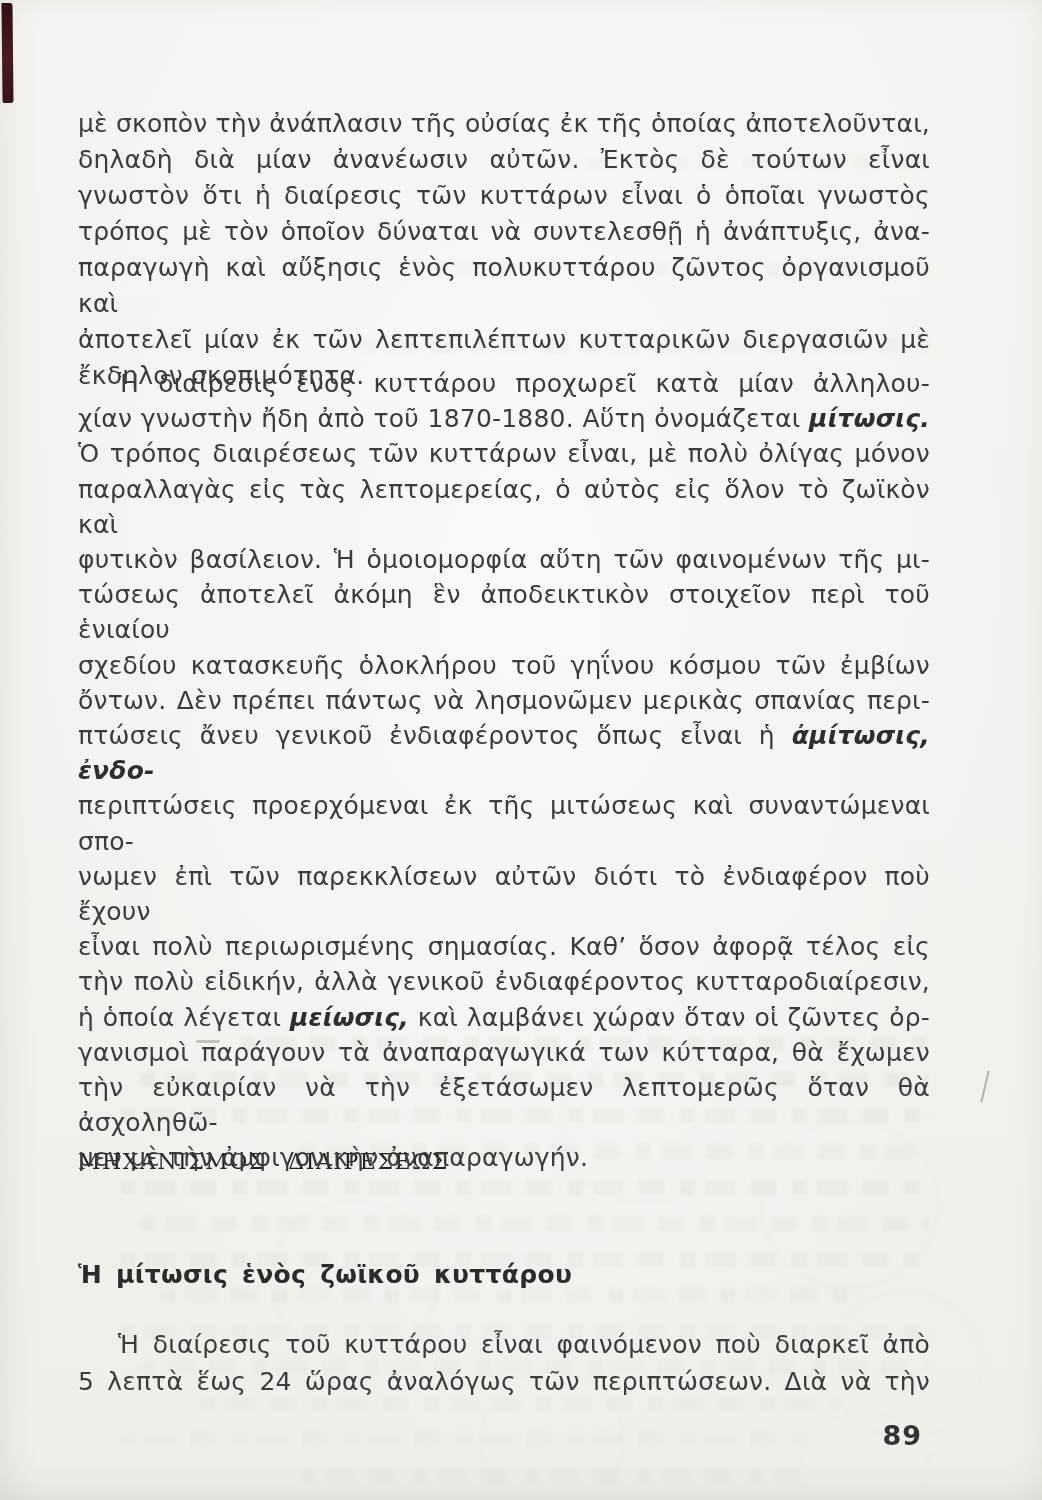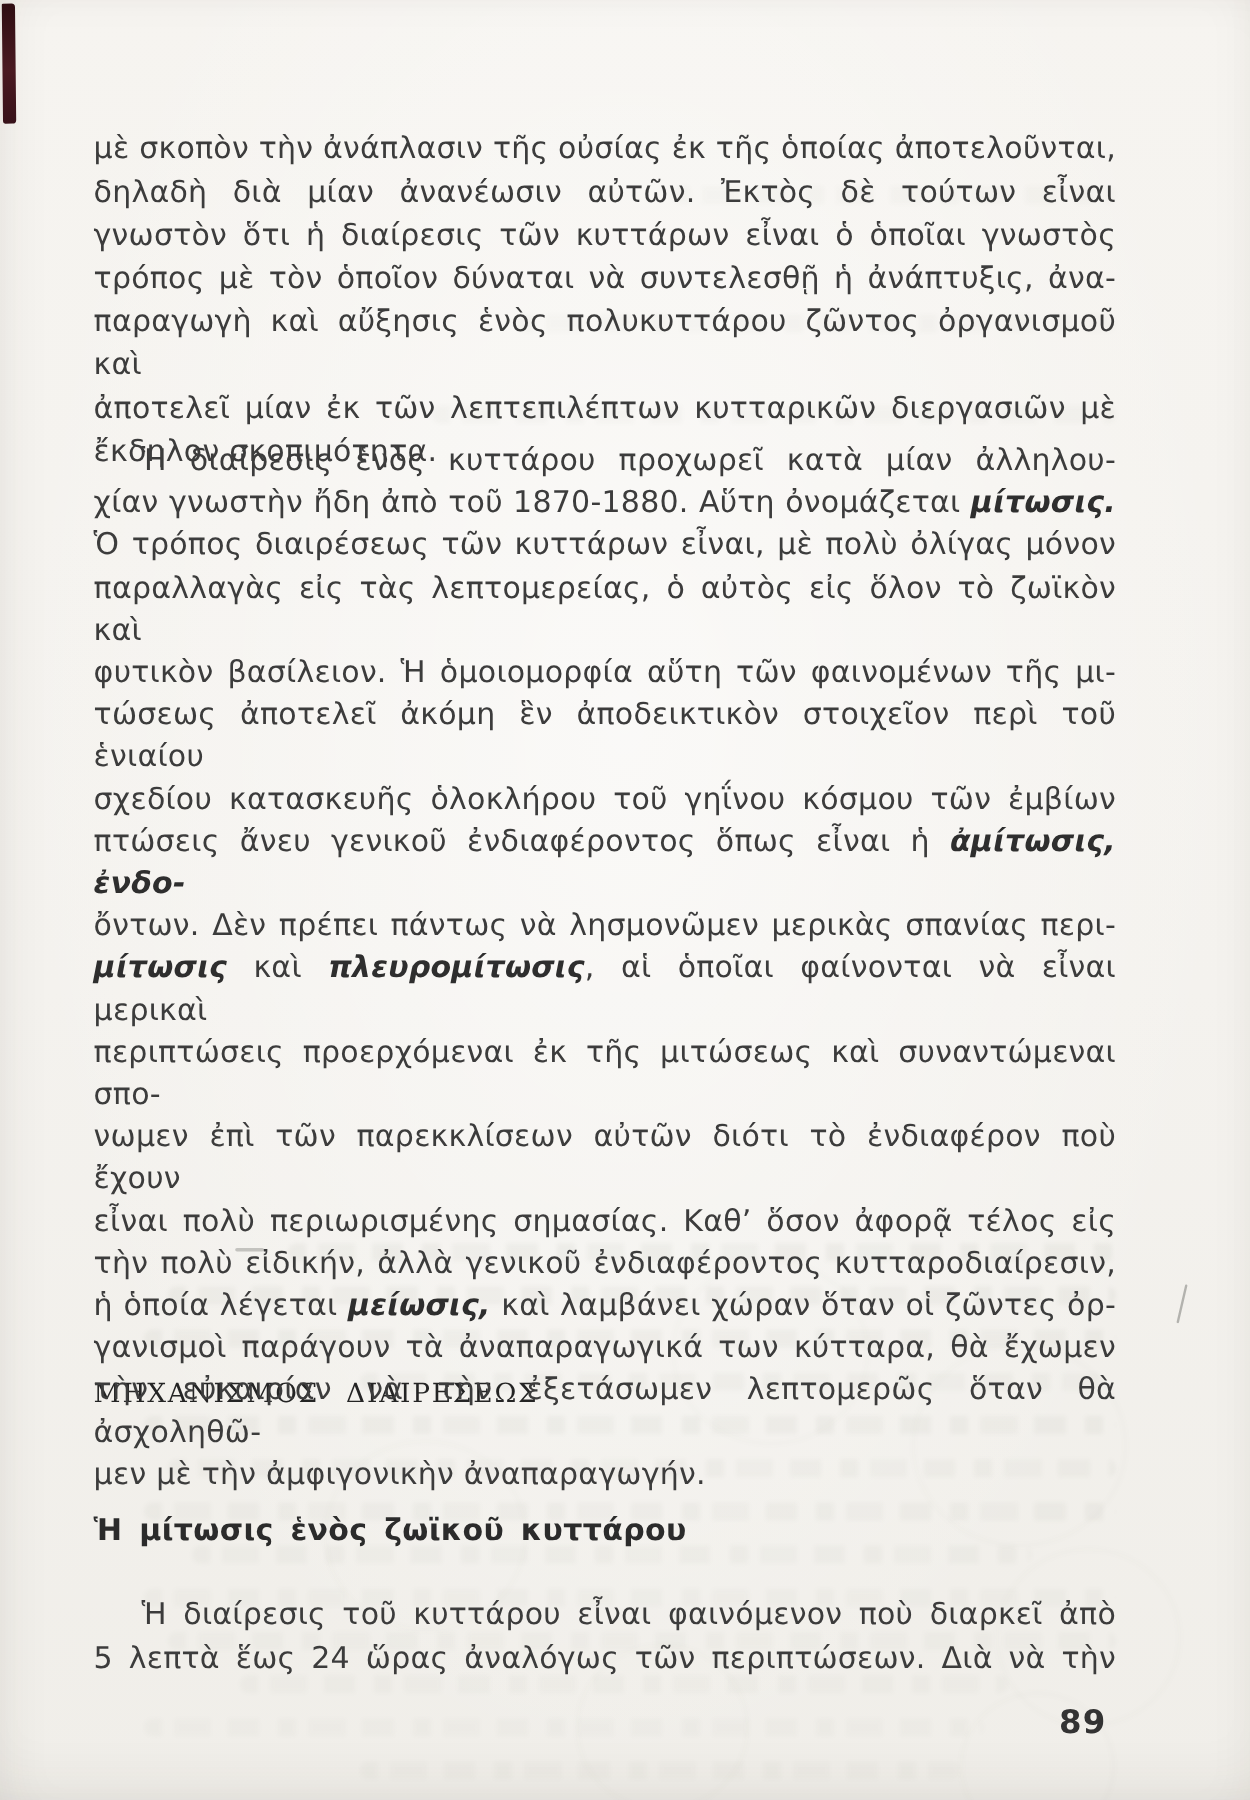--- a/index.html
+++ b/index.html
@@ -128,23 +128,22 @@
         <div class="line end"><span>ἔκδηλον σκοπιμότητα.</span></div>
       </div>
       <div class="paragraph para-1">
         <div class="line indent"><span>Ἡ διαίρεσις ἑνὸς κυττάρου προχωρεῖ κατὰ μίαν ἀλληλου-</span></div>
         <div class="line"><span>χίαν γνωστὴν ἤδη ἀπὸ τοῦ 1870-1880. Αὕτη ὀνομάζεται </span><span class="bold">μίτωσις.</span></div>
         <div class="line"><span>Ὁ τρόπος διαιρέσεως τῶν κυττάρων εἶναι, μὲ πολὺ ὀλίγας μόνον</span></div>
         <div class="line"><span>παραλλαγὰς εἰς τὰς λεπτομερείας, ὁ αὐτὸς εἰς ὅλον τὸ ζωϊκὸν καὶ</span></div>
         <div class="line"><span>φυτικὸν βασίλειον. Ἡ ὁμοιομορφία αὕτη τῶν φαινομένων τῆς μι-</span></div>
         <div class="line"><span>τώσεως ἀποτελεῖ ἀκόμη ἓν ἀποδεικτικὸν στοιχεῖον περὶ τοῦ ἑνιαίου</span></div>
         <div class="line"><span>σχεδίου κατασκευῆς ὁλοκλήρου τοῦ γηΐνου κόσμου τῶν ἐμβίων</span></div>
+        <div class="line"><span>ὄντων. Δὲν πρέπει πάντως νὰ λησμονῶμεν μερικὰς σπανίας περι-</span></div>
         <div class="line"><span>πτώσεις ἄνευ γενικοῦ ἐνδιαφέροντος ὅπως εἶναι ἡ </span><span class="bold">ἀμίτωσις, ἐνδο-</span></div>
-        <div class="line"><span>ὄντων. Δὲν πρέπει πάντως νὰ λησμονῶμεν μερικὰς σπανίας περι-</span></div>
-        <div class="line"><span class="bold">μίτωσις</span><span> καὶ </span><span class="bold">πλευρομίτωσις</span><span>, αἱ ὁποῖαι φαίνονται νὰ εἶναι μερικαὶ</span></div>
         <div class="line"><span>περιπτώσεις προερχόμεναι ἐκ τῆς μιτώσεως καὶ συναντώμεναι σπο-</span></div>
         <div class="line"><span>νωμεν ἐπὶ τῶν παρεκκλίσεων αὐτῶν διότι τὸ ἐνδιαφέρον ποὺ ἔχουν</span></div>
         <div class="line"><span>εἶναι πολὺ περιωρισμένης σημασίας. Καθ’ ὅσον ἀφορᾷ τέλος εἰς</span></div>
         <div class="line"><span>τὴν πολὺ εἰδικήν, ἀλλὰ γενικοῦ ἐνδιαφέροντος κυτταροδιαίρεσιν,</span></div>
         <div class="line"><span>ἡ ὁποία λέγεται </span><span class="bold">μείωσις,</span><span> καὶ λαμβάνει χώραν ὅταν οἱ ζῶντες ὀρ-</span></div>
         <div class="line"><span>γανισμοὶ παράγουν τὰ ἀναπαραγωγικά των κύτταρα, θὰ ἔχωμεν</span></div>
         <div class="line"><span>τὴν εὐκαιρίαν νὰ τὴν ἐξετάσωμεν λεπτομερῶς ὅταν θὰ ἀσχοληθῶ-</span></div>
         <div class="line end"><span>μεν μὲ τὴν ἀμφιγονικὴν ἀναπαραγωγήν.</span></div>
       </div>
       <div class="paragraph para-2">

